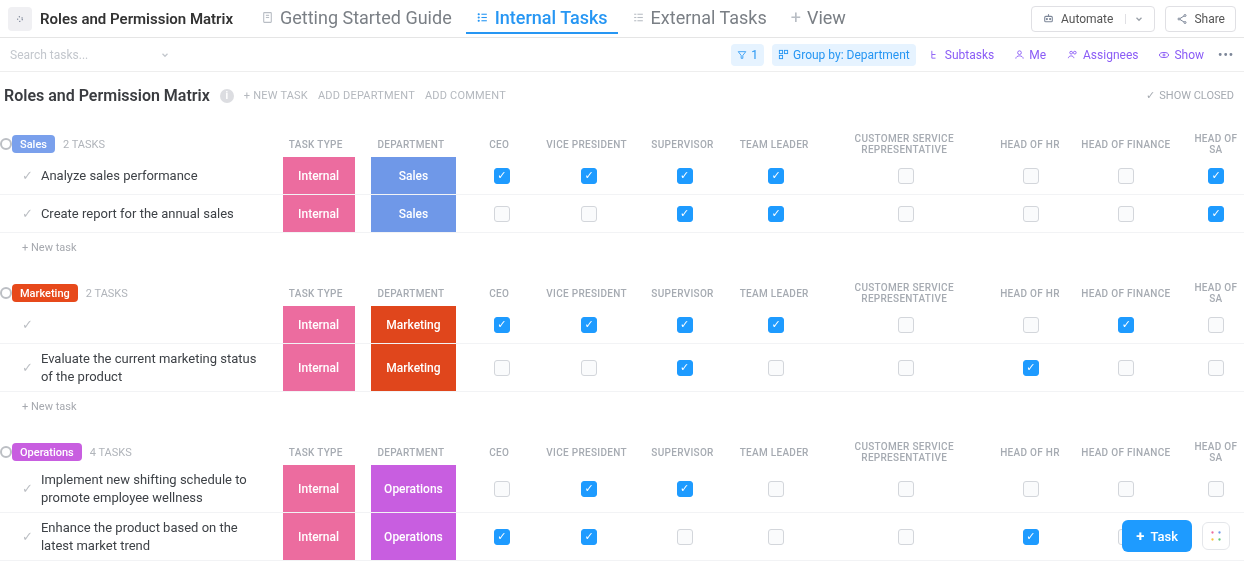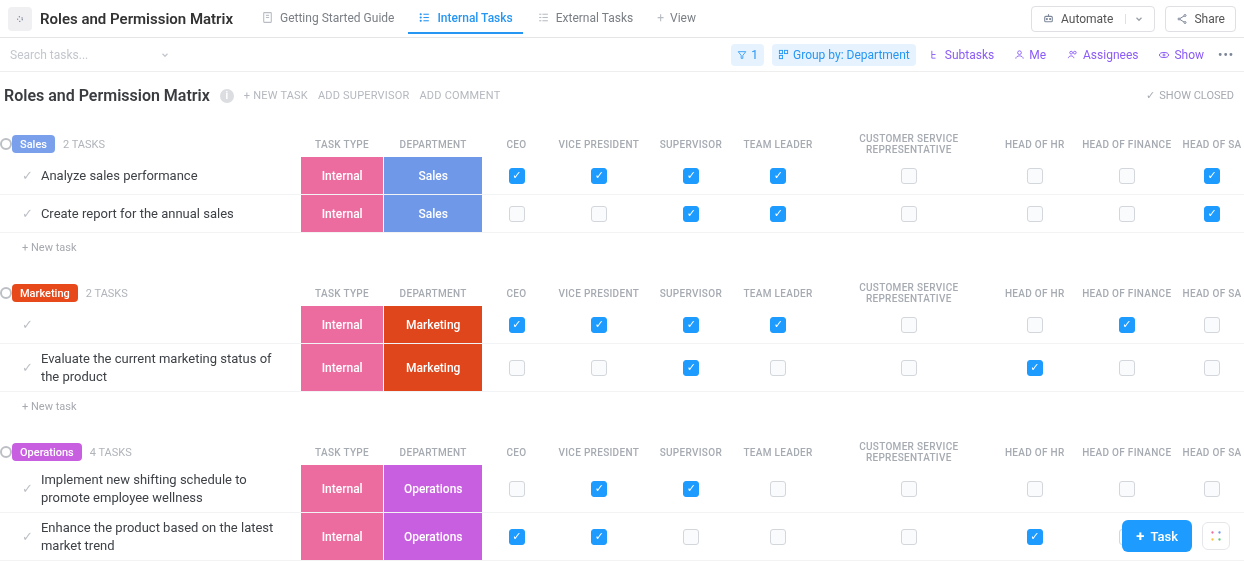--- a/index.html
+++ b/index.html
@@ -1,21 +1,21 @@
 <!DOCTYPE html>
 <html><head>
 <meta charset="utf-8">
 <style>
 * { box-sizing: border-box; margin: 0; padding: 0; font-family: -apple-system, BlinkMacSystemFont, "Segoe UI", Roboto, Helvetica, Arial, sans-serif; }
 body { background: #fff; font-size: 13px; color: #333; width: 1244px; }
 .topbar { display: flex; align-items: center; height: 38px; border-bottom: 1px solid #e5e5e5; padding: 0 8px; gap: 4px; }
 .iconbox { width: 24px; height: 24px; display: flex; align-items: center; justify-content: center; border-radius: 4px; }
 .iconbox-gray { background: #f0f0f3; }
 .title-main { font-weight: 600; font-size: 15px; color: #333; margin-left: 4px; margin-right: 14px; }
-.tab { display: flex; align-items: center; height: 30px; padding: 0 10px; gap: 6px; font-size: 12px; color: #7a7f85; cursor: pointer; border-bottom: 2px solid transparent; }
+.tab { display: flex; align-items: center; height: 30px; padding: 0 10px; gap: 6px; font-size: 18px; color: #7a7f85; cursor: pointer; border-bottom: 2px solid transparent; }
 .tab.active { color: #2696f3; border-bottom-color: #2696f3; font-weight: 500; }
 .tab .tab-icon { color: #b8bdc4; }
 .tab.active .tab-icon { color: #2696f3; }
 .spacer { flex: 1; }
 .btn-outline { display: flex; align-items: center; gap: 6px; height: 26px; padding: 0 10px; border: 1px solid #e0e0e4; border-radius: 4px; font-size: 12px; color: #555; cursor: pointer; }
 .filterbar { display: flex; align-items: center; height: 34px; padding: 0 10px; border-bottom: 1px solid #eee; font-size: 12px; color: #9aa0a8; gap: 8px; }
 .search-box { display: flex; align-items: center; gap: 6px; color: #bbb; flex: 0 0 160px; }
 .filter-spacer { flex: 1; }
 .pill { display: flex; align-items: center; gap: 4px; height: 22px; padding: 0 6px; border-radius: 4px; font-size: 12px; cursor: pointer; color: #54698d; }
 .pill-blue { background: #e6f3ff; color: #2696f3; }
@@ -23,21 +23,21 @@
 .more-dots { letter-spacing: 1px; font-weight: bold; cursor: pointer; color: #7c8698; }
 .section-title { display: flex; align-items: center; padding: 14px 10px 8px 4px; gap: 10px; }
 .section-title h2 { font-size: 16px; font-weight: 600; color: #3a3c40; }
 .info-dot { width: 14px; height: 14px; border-radius: 50%; background: #dcdde1; color: #fff; font-size: 10px; display: flex; align-items: center; justify-content: center; font-weight: bold; }
 .mini-link { font-size: 11px; color: #b4b8be; letter-spacing: .2px; cursor: pointer; }
 .show-closed { font-size: 11px; color: #a5aab1; display:flex; align-items:center; gap:4px; }
 .group { margin: 18px 0 0 0; }
 .group-tag { display: inline-flex; align-items:center; height: 18px; padding: 0 8px; border-radius: 4px; color: #fff; font-size: 11px; font-weight: 500; margin-left: 12px; }
 .group-count { font-size: 11px; color: #b0b4ba; margin-left: 8px; }
 .col-head { font-size: 10px; color: #a6abb2; text-align: center; letter-spacing: .3px; font-weight: 500; }
-.row { display: flex; align-items: stretch; min-height: 38px; border-bottom: 1px solid #f2f3f5; }
+.row { display: flex; align-items: stretch; min-height: 38px; border-bottom: 1px solid #f2f3f5; gap: 15px; }
 .row-task { min-height: 38px; }
 .cell-task { display:flex; align-items:center; padding: 6px 8px 6px 22px; width: 310px; gap: 8px; font-size: 13px; color: #3e4247; line-height: 1.35; }
 .check-icon { color: #bcbfc4; font-size: 13px; flex-shrink:0; }
 .cell-pill { width: 86px; display:flex; align-items:center; justify-content:center; border-right: 1px solid #fff; }
 .cell-pill span { display:block; width:100%; height:100%; display:flex; align-items:center; justify-content:center; color:#fff; font-size:12px; font-weight:500; }
 .pill-internal { background: #ec6c9f; }
 .pill-sales { background: #6f98e8; }
 .pill-marketing { background: #e0461c; }
 .pill-operations { background: #c85ee0; }
 .cell-cb { display:flex; align-items:center; justify-content:center; }
@@ -211,21 +211,21 @@
     </span>
     <span>Show</span>
   </div>
   <div class="more-dots">•••</div>
 </div>
 
 <div class="section-title">
   <h2>Roles and Permission Matrix</h2>
   <div class="info-dot">i</div>
   <span class="mini-link">+ NEW TASK</span>
-  <span class="mini-link">ADD SUPERVISOR</span>
+  <span class="mini-link">ADD DEPARTMENT</span>
   <span class="mini-link">ADD COMMENT</span>
   <div class="spacer"></div>
   <div class="show-closed">
     <span>✓</span>
     <span>SHOW CLOSED</span>
   </div>
 </div>
 
 <div id="groups-container">
     <div class="group">

